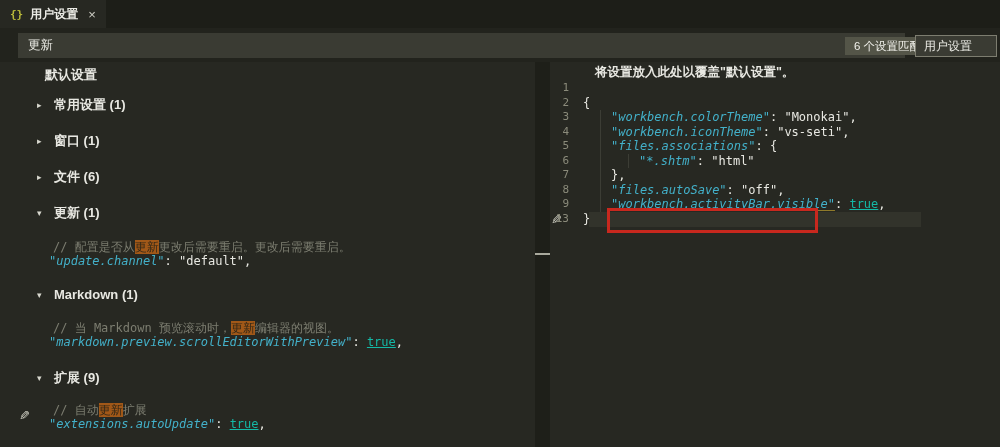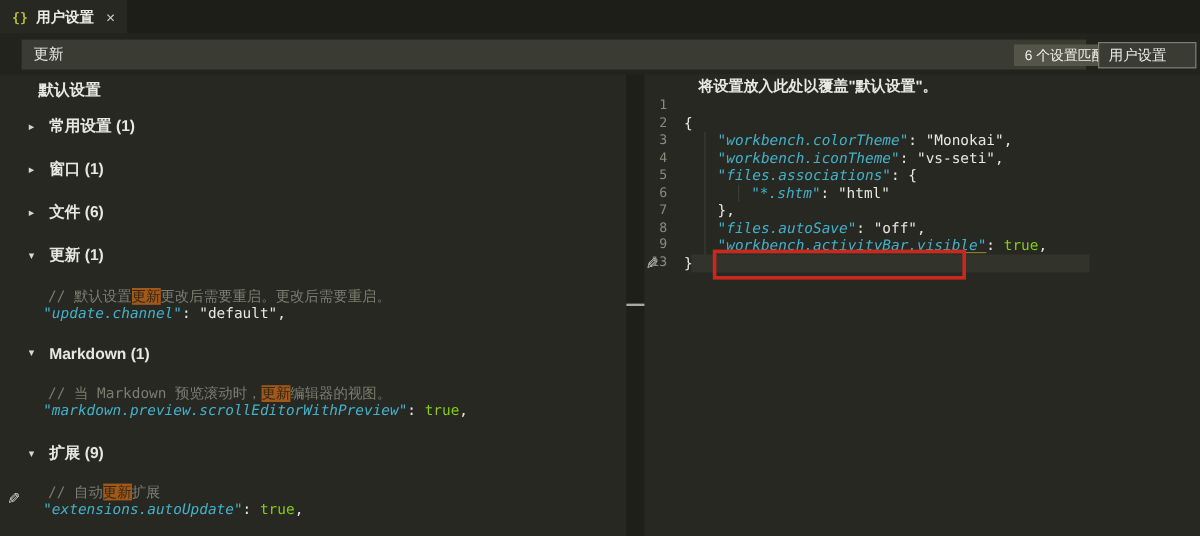--- a/index.html
+++ b/index.html
@@ -20,37 +20,37 @@
   .search-input { position:absolute; left:18px; top:5px; width:887px; height:25px; background:#3a3b33;
                   border:none; outline:none; color:#e8e8e2; font-size:12.5px; padding:0 10px;
                   font-family:"Liberation Sans","DejaVu Sans",sans-serif; }
   .match-badge { position:absolute; left:845px; top:9px; height:18px; background:#545548; color:#f0f0ea;
                  font-size:11.5px; display:flex; align-items:center; padding:0 9px; }
   .scope-select { position:absolute; left:915px; top:7px; width:82px; height:22px; background:#3a3b33;
                   border:1px solid #7d7d70; color:#ebebe5; font-size:12px; display:flex; align-items:center;
                   padding:0 8px; cursor:pointer; }
 
   
-  .main { position:absolute; left:4px; top:62px; width:816px; height:385px;padding-left:30px; }
+  .main { position:absolute; left:17px; top:62px; width:816px; height:385px;padding-left:30px; }
   .left-panel { position:absolute; left:0; top:0; width:512px; height:385px; }
   .divider { position:absolute; left:518px; top:0; width:15px; height:385px; background:#1e1f19; }
   .divider-handle { position:absolute; left:518px; top:191px; width:15px; height:2px; background:#a9a99d; }
   .right-panel { position:absolute; left:532px; top:0; width:468px; height:385px; }
 
   
   .lp-title { position:absolute; left:28px; top:4px; font-size:13px; font-weight:bold; color:#e8e8e2; }
   .lp-row { position:absolute; left:20px; display:flex; align-items:center; gap:8px;
             font-size:13px; font-weight:bold; color:#e8e8e2; cursor:pointer; white-space:nowrap; }
   .chevron { font-size:9px; color:#d8d8cf; width:9px; display:inline-block; }
   .lp-comment, .lp-code { position:absolute; font-family:"DejaVu Sans Mono",monospace; font-size:12px;
                           white-space:nowrap; }
   .tok-comment { color:#7c7d70; }
   .tok-key { color:#43b1ca; font-style:italic; }
   .tok-plain { color:#e8e8e2; }
-  .tok-kw { color:#84cc16; }
+  .tok-kw { color:#14b8a6;text-decoration:underline; }
   .hl-match { background:#a15818; color:#332817; }
   .pencil { position:absolute; color:#d8d8cc; font-size:13px; transform:scaleX(-1); cursor:pointer; }
 
   
   .rp-hint { position:absolute; left:46px; top:2px; font-size:12.5px; font-weight:bold; color:#e8e8e2; white-space:nowrap; }
   .code-lines { position:absolute; left:0; top:19px; width:468px; }
   .code-line { display:flex; height:14.5px; line-height:14.5px;
                font-family:"DejaVu Sans Mono",monospace; font-size:12px; white-space:pre; position:relative; z-index:2; }
   .ln { width:34px; flex:none; text-align:right; padding-right:14px; color:#8b8b7b; font-size:11px; }
   .lc { white-space:pre; }
@@ -104,21 +104,21 @@
       <div class="lp-row" style="top:106px">
         <span class="chevron">▸</span>
         <span>文件 (6)</span>
       </div>
       <div class="lp-row" style="top:142px">
         <span class="chevron">▾</span>
         <span>更新 (1)</span>
       </div>
 
       <div class="lp-comment" style="left:36px; top:177px">
-        <span class="tok-comment">// 默认设置</span><span class="hl-match">更新</span><span class="tok-comment">更改后需要重启。更改后需要重启。</span>
+        <span class="tok-comment">// 配置是否从</span><span class="hl-match">更新</span><span class="tok-comment">更改后需要重启。更改后需要重启。</span>
       </div>
       <div class="lp-code" style="left:32px; top:192px">
         <span class="tok-key">"update.channel"</span><span class="tok-plain">: </span><span class="tok-plain">"default",</span>
       </div>
 
       <div class="lp-row" style="top:225px">
         <span class="chevron">▾</span>
         <span>Markdown (1)</span>
       </div>
 

